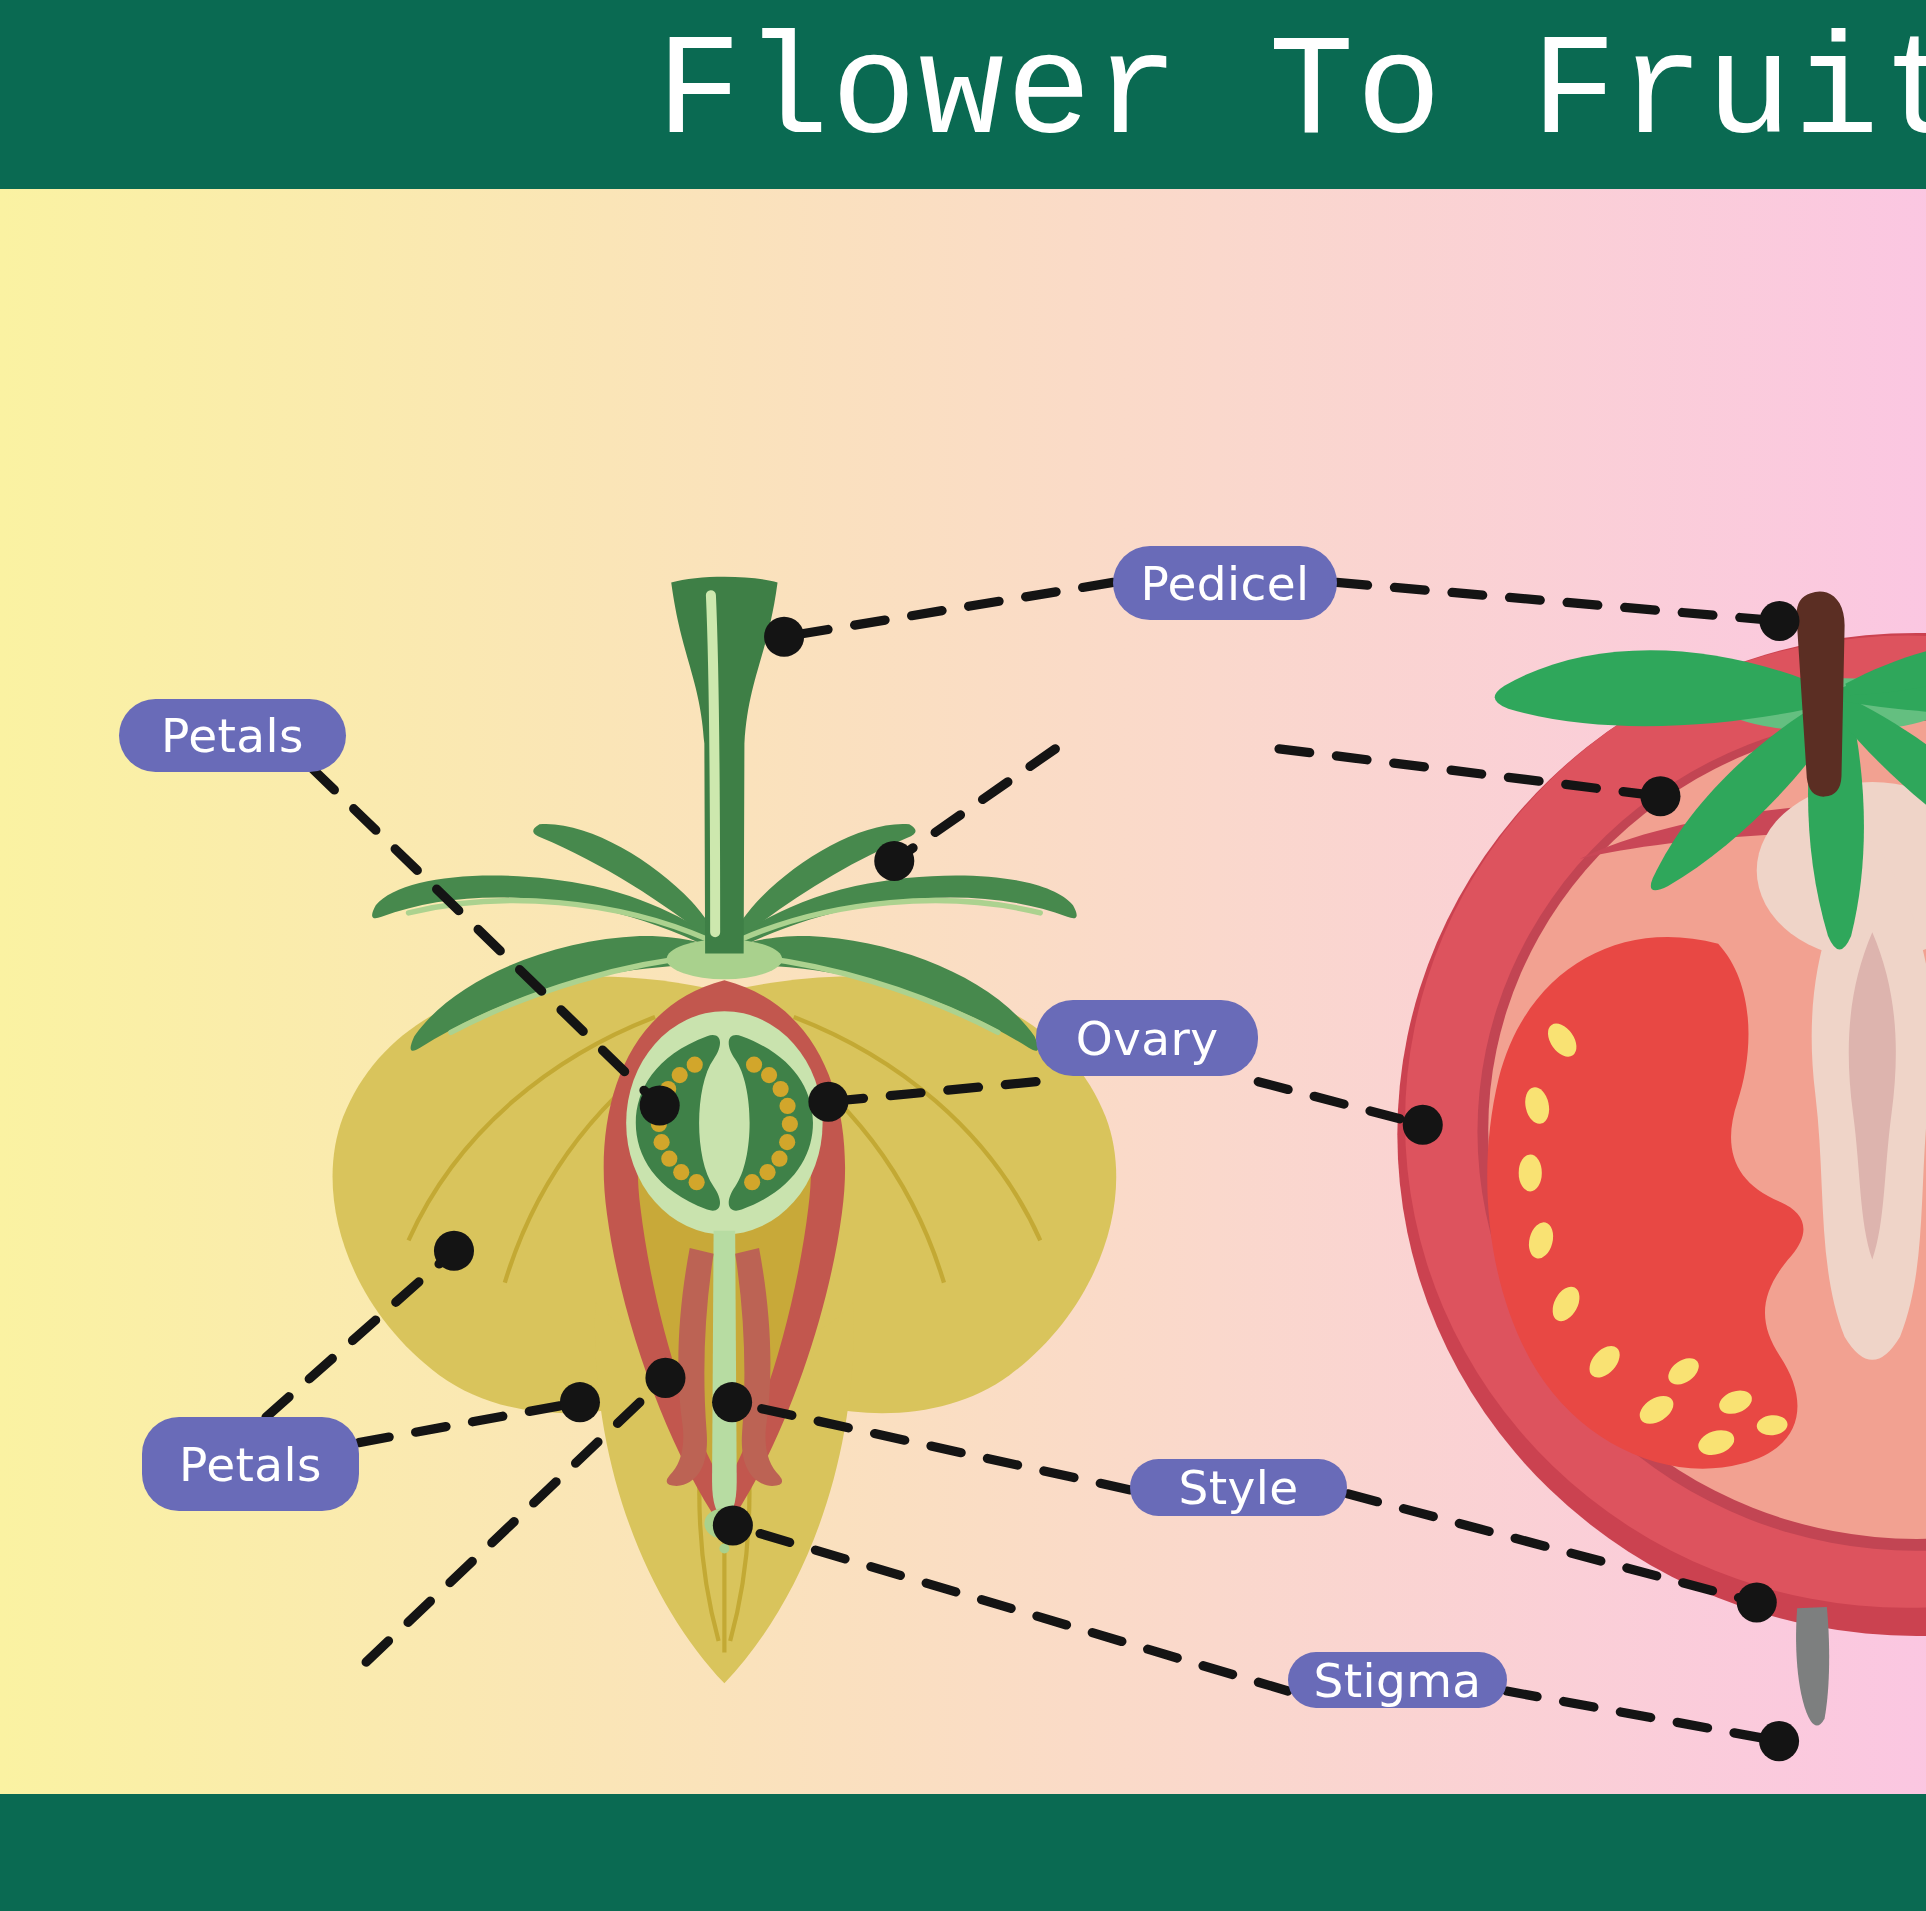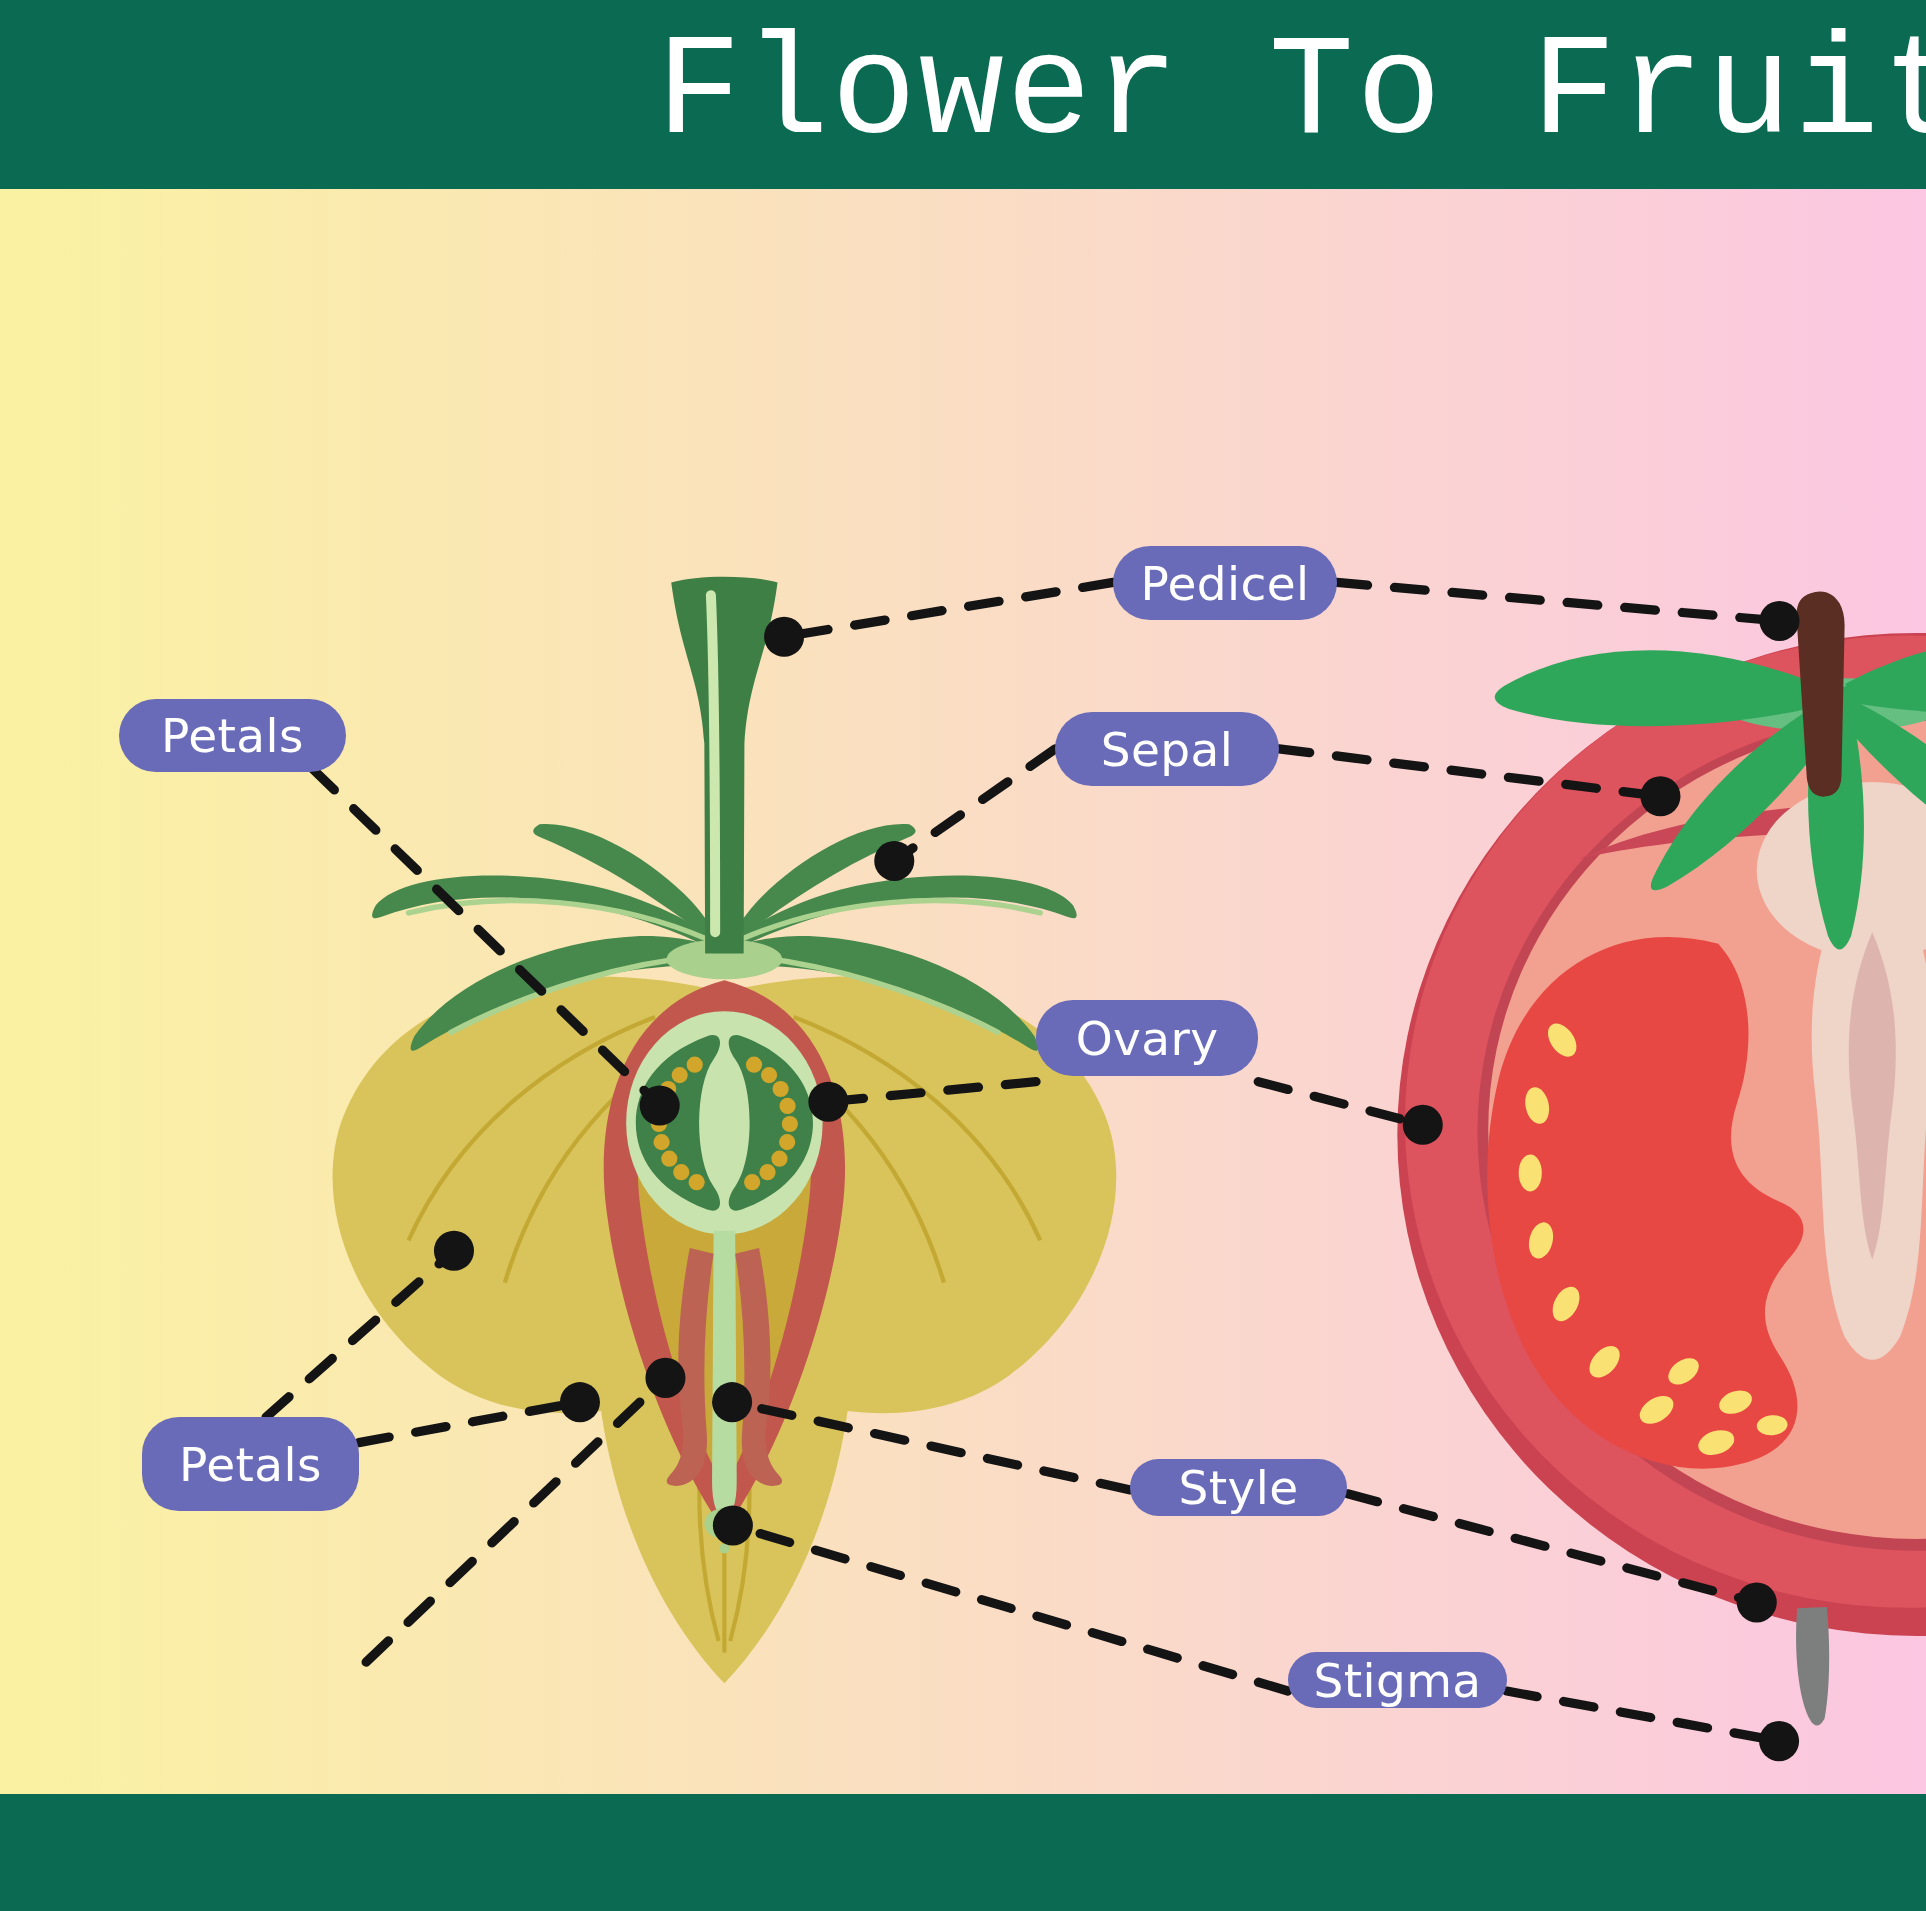--- a/index.html
+++ b/index.html
@@ -232,20 +232,19 @@
         <circle cx="4618" cy="4520" r="52"></circle>
       <circle cx="5886" cy="2221" r="52"></circle>
         <circle cx="5873" cy="2830" r="52"></circle>
       <circle cx="5600" cy="3120" r="52"></circle>
         <circle cx="5373" cy="3534" r="52"></circle>
     </g>
   </svg>
 
   <div class="lbl lb-ovules">Petals</div>
   <div class="lbl lb-pedicel">Pedicel</div>
-  <div class="lbl lb-sepal">Sepal</div>
   <div class="lbl lb-ovary">Ovary</div>
   <div class="lbl lb-petals">Petals</div>
   <div class="lbl lb-style">Style</div>
   <div class="lbl lb-stigma">Stigma</div>
 
 </div>
 
 
 </body></html>

